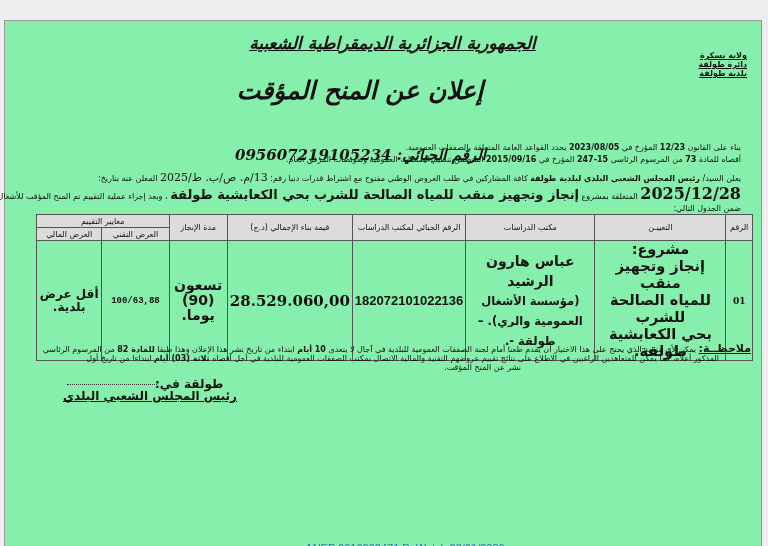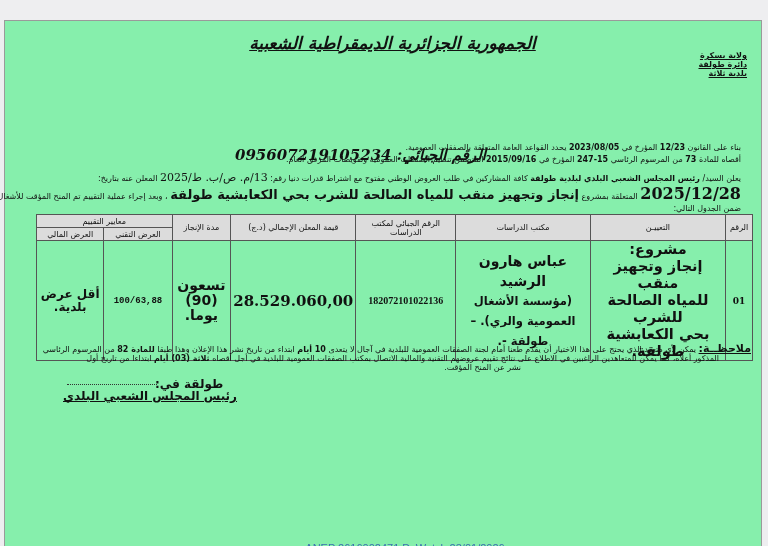--- a/index.html
+++ b/index.html
@@ -48,21 +48,21 @@
     border-collapse: collapse; direction: rtl;
   }
   table.awards th, table.awards td {
     border: 1px solid #555; text-align: center; vertical-align: middle; padding: 0 2px;
   }
   table.awards th { background: #dcdcdc; font-weight: normal; font-size: 8px; height: 12px; }
   td.num { font-size: 9px; font-weight: bold; font-family: "DejaVu Serif", serif; }
   td.designation { font-size: 14.5px; font-weight: bold; line-height: 17px; text-align: center; }
   td.bureau { font-size: 14px; line-height: 20px; }
   td.bureau .sub { font-size: 11.5px; font-weight: bold; }
-  td.taxnum { font-size: 10px; font-weight: bold; font-family: Liberation Serif, serif; margin-left: 28px; }
+  td.taxnum { font-size: 13px; font-weight: bold; font-family: Liberation Sans, sans-serif; margin-left: 28px; }
   td.amount { font-size: 15px; font-weight: bold; font-family: "DejaVu Serif", serif; }
   td.duration { font-size: 14px; font-weight: bold; line-height: 15px; }
   td.tech { font-size: 9px; font-weight: bold; font-family: Liberation Mono, monospace; }
   td.fin { font-size: 12px; font-weight: bold; line-height: 13px; }
 
   .note { top: 323px; right: 10px; font-size: 8px; line-height: 9px; }
   .note-label { font-size: 11px; font-weight: bold; text-decoration: underline; }
   .note2 { top: 333px; right: 42px; font-size: 8px; }
   .note3 { top: 342px; right: 240px; font-size: 8px; }
 
@@ -78,23 +78,24 @@
 </head>
 <body>
 
 <div class="page">
 
   <div class="abs republic">الجمهورية الجزائرية الديمقراطية الشعبية</div>
 
   <div class="abs admin">
     <div>ولاية بسكرة</div>
     <div>دائرة طولقة</div>
-    <div>بلدية ثلاثة</div>
-  </div>
-
+    <div>بلدية طولقة</div>
+  </div>
+
+  <div class="abs title">إعلان عن المنح المؤقت</div>
 
   <div class="abs tax-id">
     <span>الرقم الجبائي:</span>
     <span>095607219105234</span>
   </div>
 
   <div class="abs txt line1">
     <span>بناء على القانون</span>
     <span class="b">12/23</span>
     <span>المؤرخ في</span>
@@ -129,21 +130,21 @@
 
   <div class="abs txt line5">ضمن الجدول التالي:</div>
 
   <table class="awards">
     <thead>
       <tr>
         <th rowspan="2" style="width:22px">الرقم</th>
         <th rowspan="2" style="width:134px">التعييـن</th>
         <th rowspan="2" style="width:134px">مكتب الدراسات</th>
         <th rowspan="2" style="width:96px">الرقم الجبائي لمكتب الدراسات</th>
-        <th rowspan="2" style="width:100px">قيمة المعلن الإجمالي (د.ج)</th>
+        <th rowspan="2" style="width:100px">قيمة بناء الإجمالي (د.ج)</th>
         <th rowspan="2" style="width:54px">مدة الإنجاز</th>
         <th colspan="2">معايير التقييم</th>
       </tr>
       <tr>
         <th style="width:64px">العرض التقني</th>
         <th style="width:64px">العرض المالي</th>
       </tr>
     </thead>
     <tbody>
       <tr style="height:95px">

